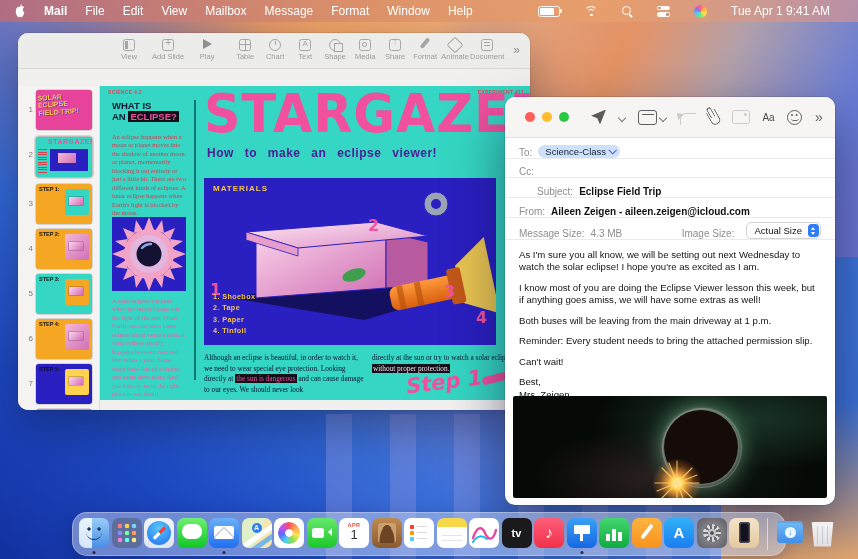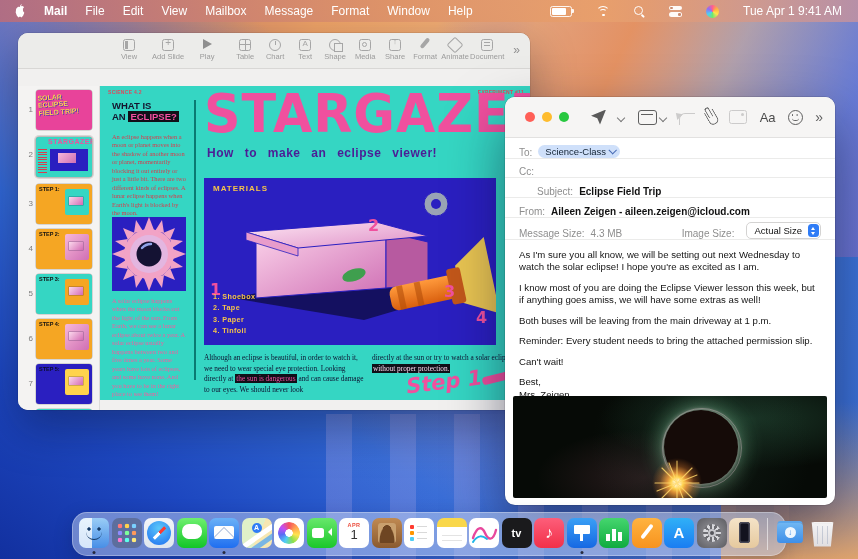--- a/index.html
+++ b/index.html
@@ -8,21 +8,21 @@
   #wp-blue{position:absolute;inset:0;background:linear-gradient(35deg,#12309f 0%,#1d47c0 16%,#3168d5 32%,rgba(79,125,222,.65) 48%,rgba(79,125,222,0) 62%);}
   #wp-rays{position:absolute;inset:0;background:linear-gradient(115deg,rgba(240,164,104,0) 46%,rgba(240,164,104,.75) 56%,rgba(236,146,87,.9) 66%,rgba(240,177,131,.55) 78%,rgba(138,127,208,.55) 92%,rgba(122,116,209,.75) 100%);background-size:100% 46%;background-repeat:no-repeat;}
   #wp-stripes{position:absolute;left:38%;right:8%;top:74%;bottom:0;background:repeating-linear-gradient(90deg,rgba(186,178,236,.45) 0 26px,rgba(120,150,230,.2) 26px 64px);opacity:.65;}
   #wp-peach{position:absolute;right:0;bottom:0;width:16%;height:28%;background:linear-gradient(180deg,rgba(240,180,130,0),rgba(234,168,105,.95));}
   
   #menubar{position:absolute;top:0;left:0;right:0;height:22px;display:flex;align-items:center;color:#fff;font-size:12px;background:linear-gradient(90deg,rgba(183,109,126,.9),rgba(219,144,104,.88) 45%,rgba(233,160,107,.85) 70%,rgba(196,146,160,.82) 100%);}
   #menubar .left{display:flex;align-items:center;gap:18px;padding-left:14px;}
   #menubar .left .mi{cursor:default;}
   #menubar .appname{font-weight:bold;}
   .apple{width:12px;height:14px;display:inline-block;background:#fff;-webkit-mask:none;clip-path:polygon(52% 10%,62% 0,64% 8%,55% 16%,70% 14%,84% 22%,74% 34%,76% 52%,86% 62%,76% 84%,62% 96%,50% 90%,38% 96%,24% 84%,14% 60%,18% 34%,34% 20%,48% 22%);}
-  #menubar .right{margin-left:auto;display:flex;align-items:center;gap:24px;padding-right:16px;}
+  #menubar .right{margin-left:auto;display:flex;align-items:center;gap:24px;padding-right:28px;}
   .batt{width:20px;height:9px;border:1px solid rgba(255,255,255,.9);border-radius:2.5px;position:relative;}
   .batt::before{content:"";position:absolute;left:1px;top:1px;bottom:1px;width:70%;background:#fff;border-radius:1px;}
   .batt::after{content:"";position:absolute;right:-3px;top:2px;width:2px;height:4px;background:rgba(255,255,255,.9);border-radius:0 1px 1px 0;}
   .wifi{width:14px;height:11px;position:relative;overflow:hidden;}
   .wifi i{position:absolute;border:1.4px solid #fff;border-radius:50%;}
   .wifi i:nth-child(1){left:0;top:0;width:12px;height:12px;border-color:#fff transparent transparent transparent;transform:rotate(0deg);}
   .wifi i:nth-child(2){left:3px;top:3.5px;width:6px;height:6px;border-color:#fff transparent transparent transparent;}
   .wifi i:nth-child(3){left:6px;top:8px;width:2.5px;height:2.5px;background:#fff;border:none;}
   .lens{width:11px;height:11px;position:relative;}
   .lens::before{content:"";position:absolute;left:0;top:0;width:7px;height:7px;border:1.4px solid #fff;border-radius:50%;}
@@ -128,21 +128,21 @@
   .chev{width:7px;height:7px;position:relative;}
   .chev::before{content:"";position:absolute;left:0;top:1px;width:5px;height:5px;border-right:1.6px solid #7a7a7a;border-bottom:1.6px solid #7a7a7a;transform:rotate(45deg);}
   .hdrfields{width:17px;height:13px;border:1.5px solid #5f5f5f;border-radius:3px;}
   .hdrfields::before{content:"";position:absolute;left:2.5px;top:3px;right:2.5px;height:1.5px;background:#5f5f5f;}
   .replyarr{width:15px;height:11px;border-left:1.6px solid #9a9a9a;border-top:1.6px solid #9a9a9a;border-radius:6px 0 0 0;margin-top:4px;}
   .replyarr::before{content:"";position:absolute;left:-5px;top:-3px;border-top:4.5px solid transparent;border-bottom:4.5px solid transparent;border-right:6px solid #9a9a9a;transform:rotate(45deg);}
   .clip{width:8px;height:14px;border:1.6px solid #5f5f5f;border-top:none;border-radius:0 0 5px 5px;transform:rotate(-30deg);}
   .clip::before{content:"";position:absolute;left:1px;top:-4px;width:3px;height:10px;border:1.6px solid #5f5f5f;border-bottom:none;border-radius:3px 3px 0 0;}
   .photoic{width:16px;height:12px;border:1.5px solid #9a9a9a;border-radius:2.5px;}
   .photoic::before{content:"";position:absolute;right:2px;top:2px;width:3px;height:3px;border-radius:50%;background:#9a9a9a;}
-  .aa{font-size:13px;color:#4a4a4a;}
+  .aa{font-size:10px;color:#4a4a4a;}
   .smiley{width:13px;height:13px;border:1.5px solid #5f5f5f;border-radius:50%;}
   .smiley::before{content:"";position:absolute;left:2.8px;top:3.5px;width:1.8px;height:1.8px;border-radius:50%;background:#5f5f5f;box-shadow:4.6px 0 0 #5f5f5f;}
   .smiley::after{content:"";position:absolute;left:2.8px;top:4px;width:7.5px;height:5.5px;border-bottom:1.5px solid #5f5f5f;border-radius:50%;}
   .more{font-size:14px;color:#5f5f5f;line-height:1;}
   .mrow{display:flex;align-items:flex-end;padding:0 14px;border-bottom:1px solid #ebebea;font-size:10px;color:#1a1a1a;}
   .mrow .lbl{color:#8e8e8e;margin-right:6px;}
   #row-to{height:20px;}
   #row-cc{height:18px;}
   #row-subj{height:19px;padding-left:32px;}
   #row-from{height:19px;}

